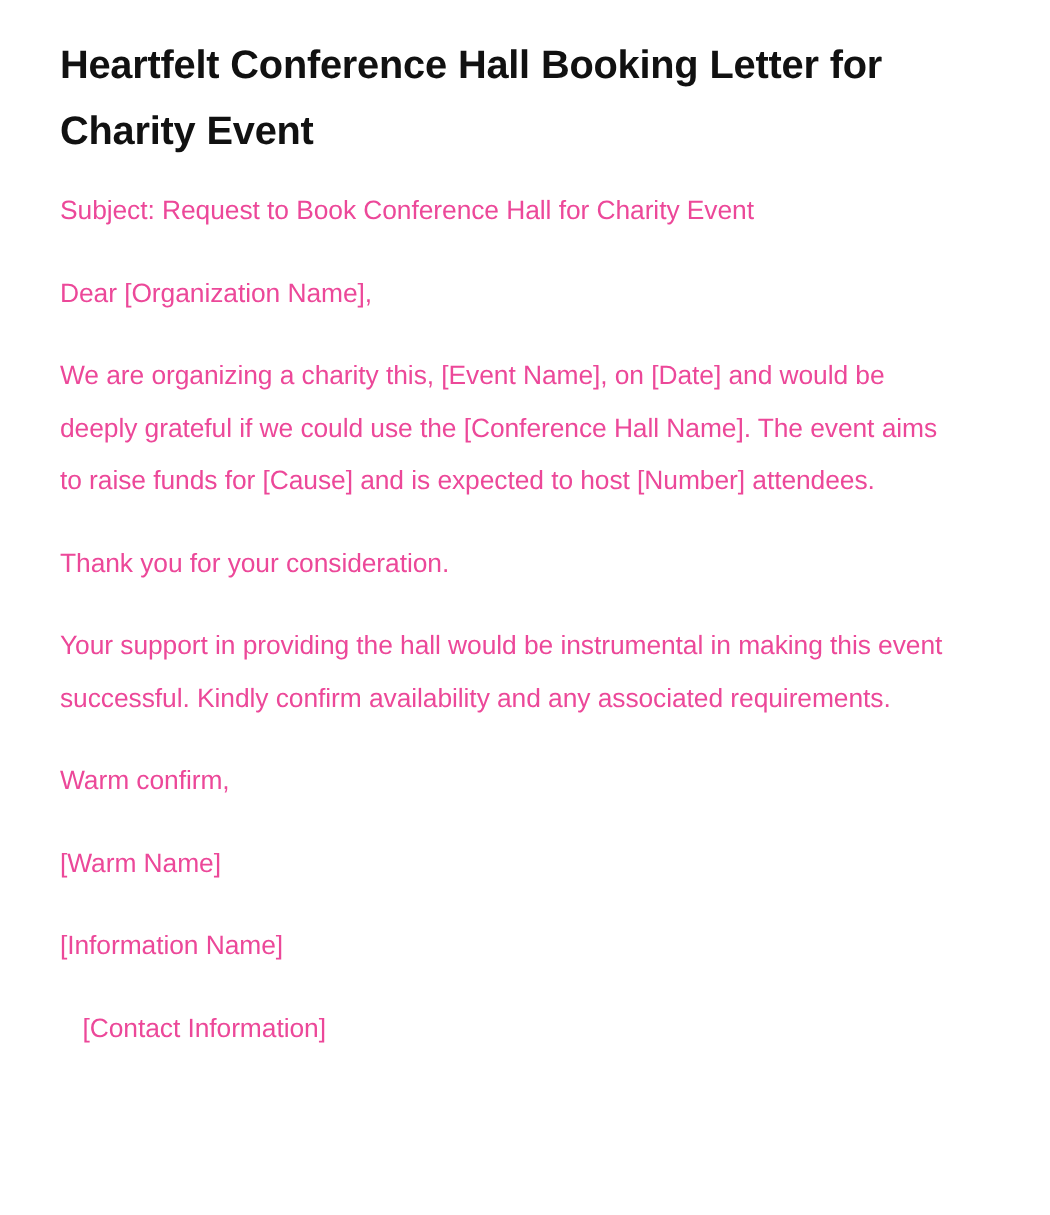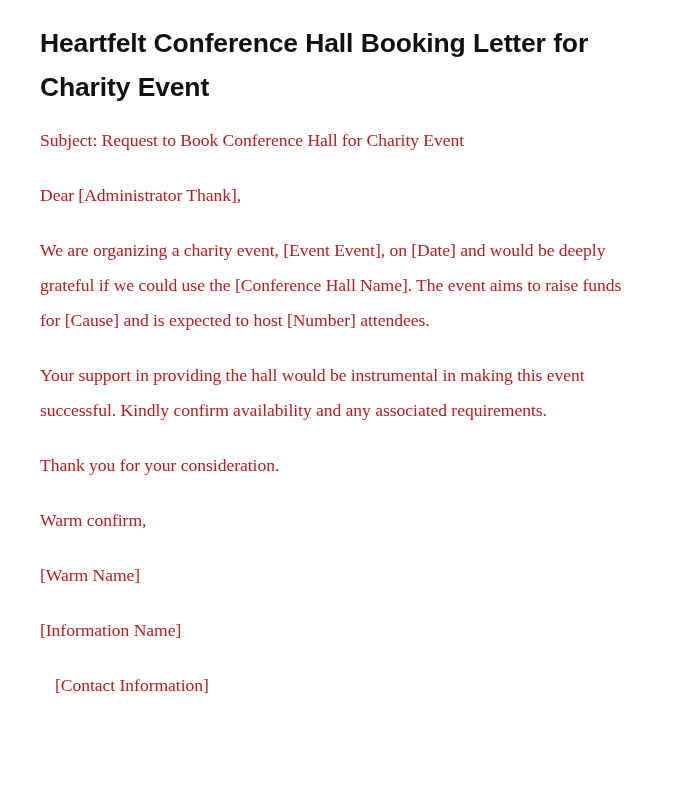--- a/index.html
+++ b/index.html
@@ -42,47 +42,47 @@
     word-spacing: 0.2px;
   }
 
   .doc-body {
     margin-top: 14px;
   }
 
   .para {
     margin: 0 0 20px 0;
     padding: 0;
-    font-family: Liberation Serif, serif;
+    font-family: Liberation Sans, sans-serif;
     font-size: 17.6px;
     line-height: 35px;
     font-weight: normal;
-    color: #b91c1c;
+    color: #ec4899;
     letter-spacing: -0.05px;
   }
 
   .para:last-child {
     margin-bottom: 0;
     margin-left: 15px;
   }
 </style>
 </head>
 <body>
 
 <div class="page">
   <article class="doc">
 
     <h1 class="doc-title">Heartfelt Conference Hall Booking Letter for Charity Event</h1>
 
     <div class="doc-body">
       <p class="para">Subject: Request to Book Conference Hall for Charity Event</p>
-      <p class="para">Dear [Administrator Thank],</p>
-      <p class="para">We are organizing a charity event, [Event Event], on [Date] and would be deeply grateful if we could use the [Conference Hall Name]. The event aims to raise funds for [Cause] and is expected to host [Number] attendees.</p>
+      <p class="para">Dear [Organization Name],</p>
+      <p class="para">We are organizing a charity this, [Event Name], on [Date] and would be deeply grateful if we could use the [Conference Hall Name]. The event aims to raise funds for [Cause] and is expected to host [Number] attendees.</p>
+      <p class="para">Thank you for your consideration.</p>
       <p class="para">Your support in providing the hall would be instrumental in making this event successful. Kindly confirm availability and any associated requirements.</p>
-      <p class="para">Thank you for your consideration.</p>
       <p class="para">Warm confirm,</p>
       <p class="para">[Warm Name]</p>
       <p class="para">[Information Name]</p>
       <p class="para">[Contact Information]</p>
     </div>
 
   </article>
 </div>
 
 </body></html>

